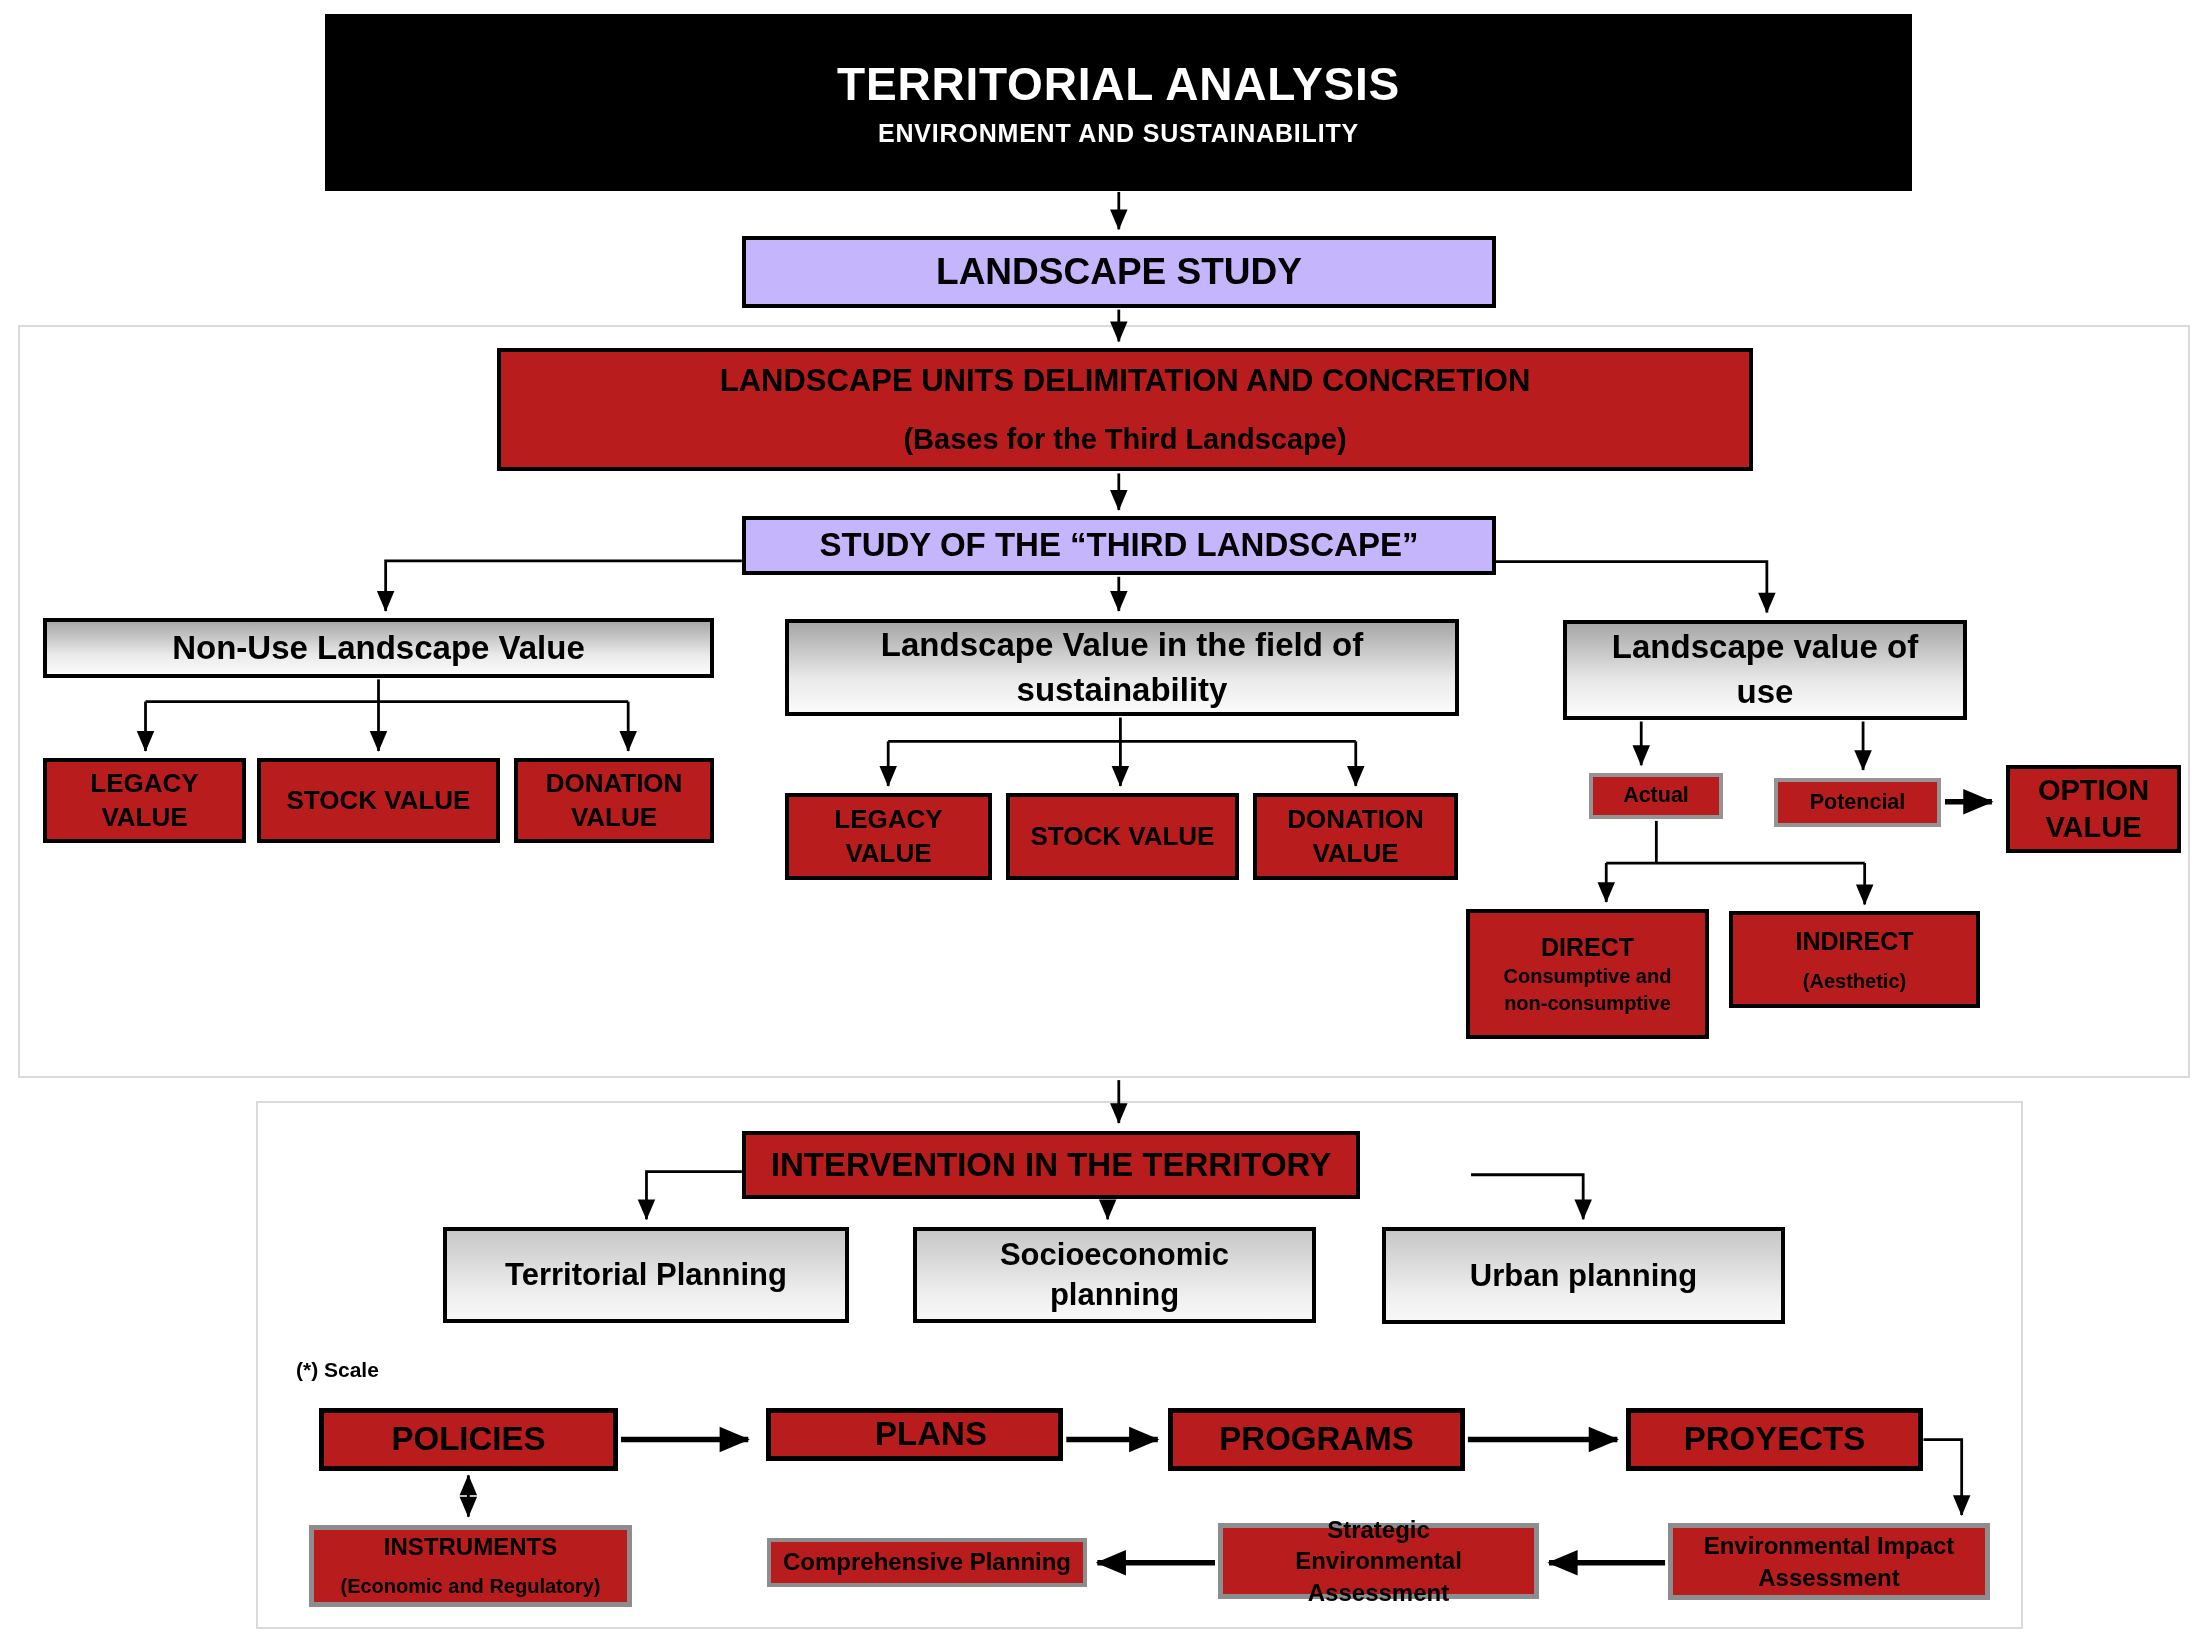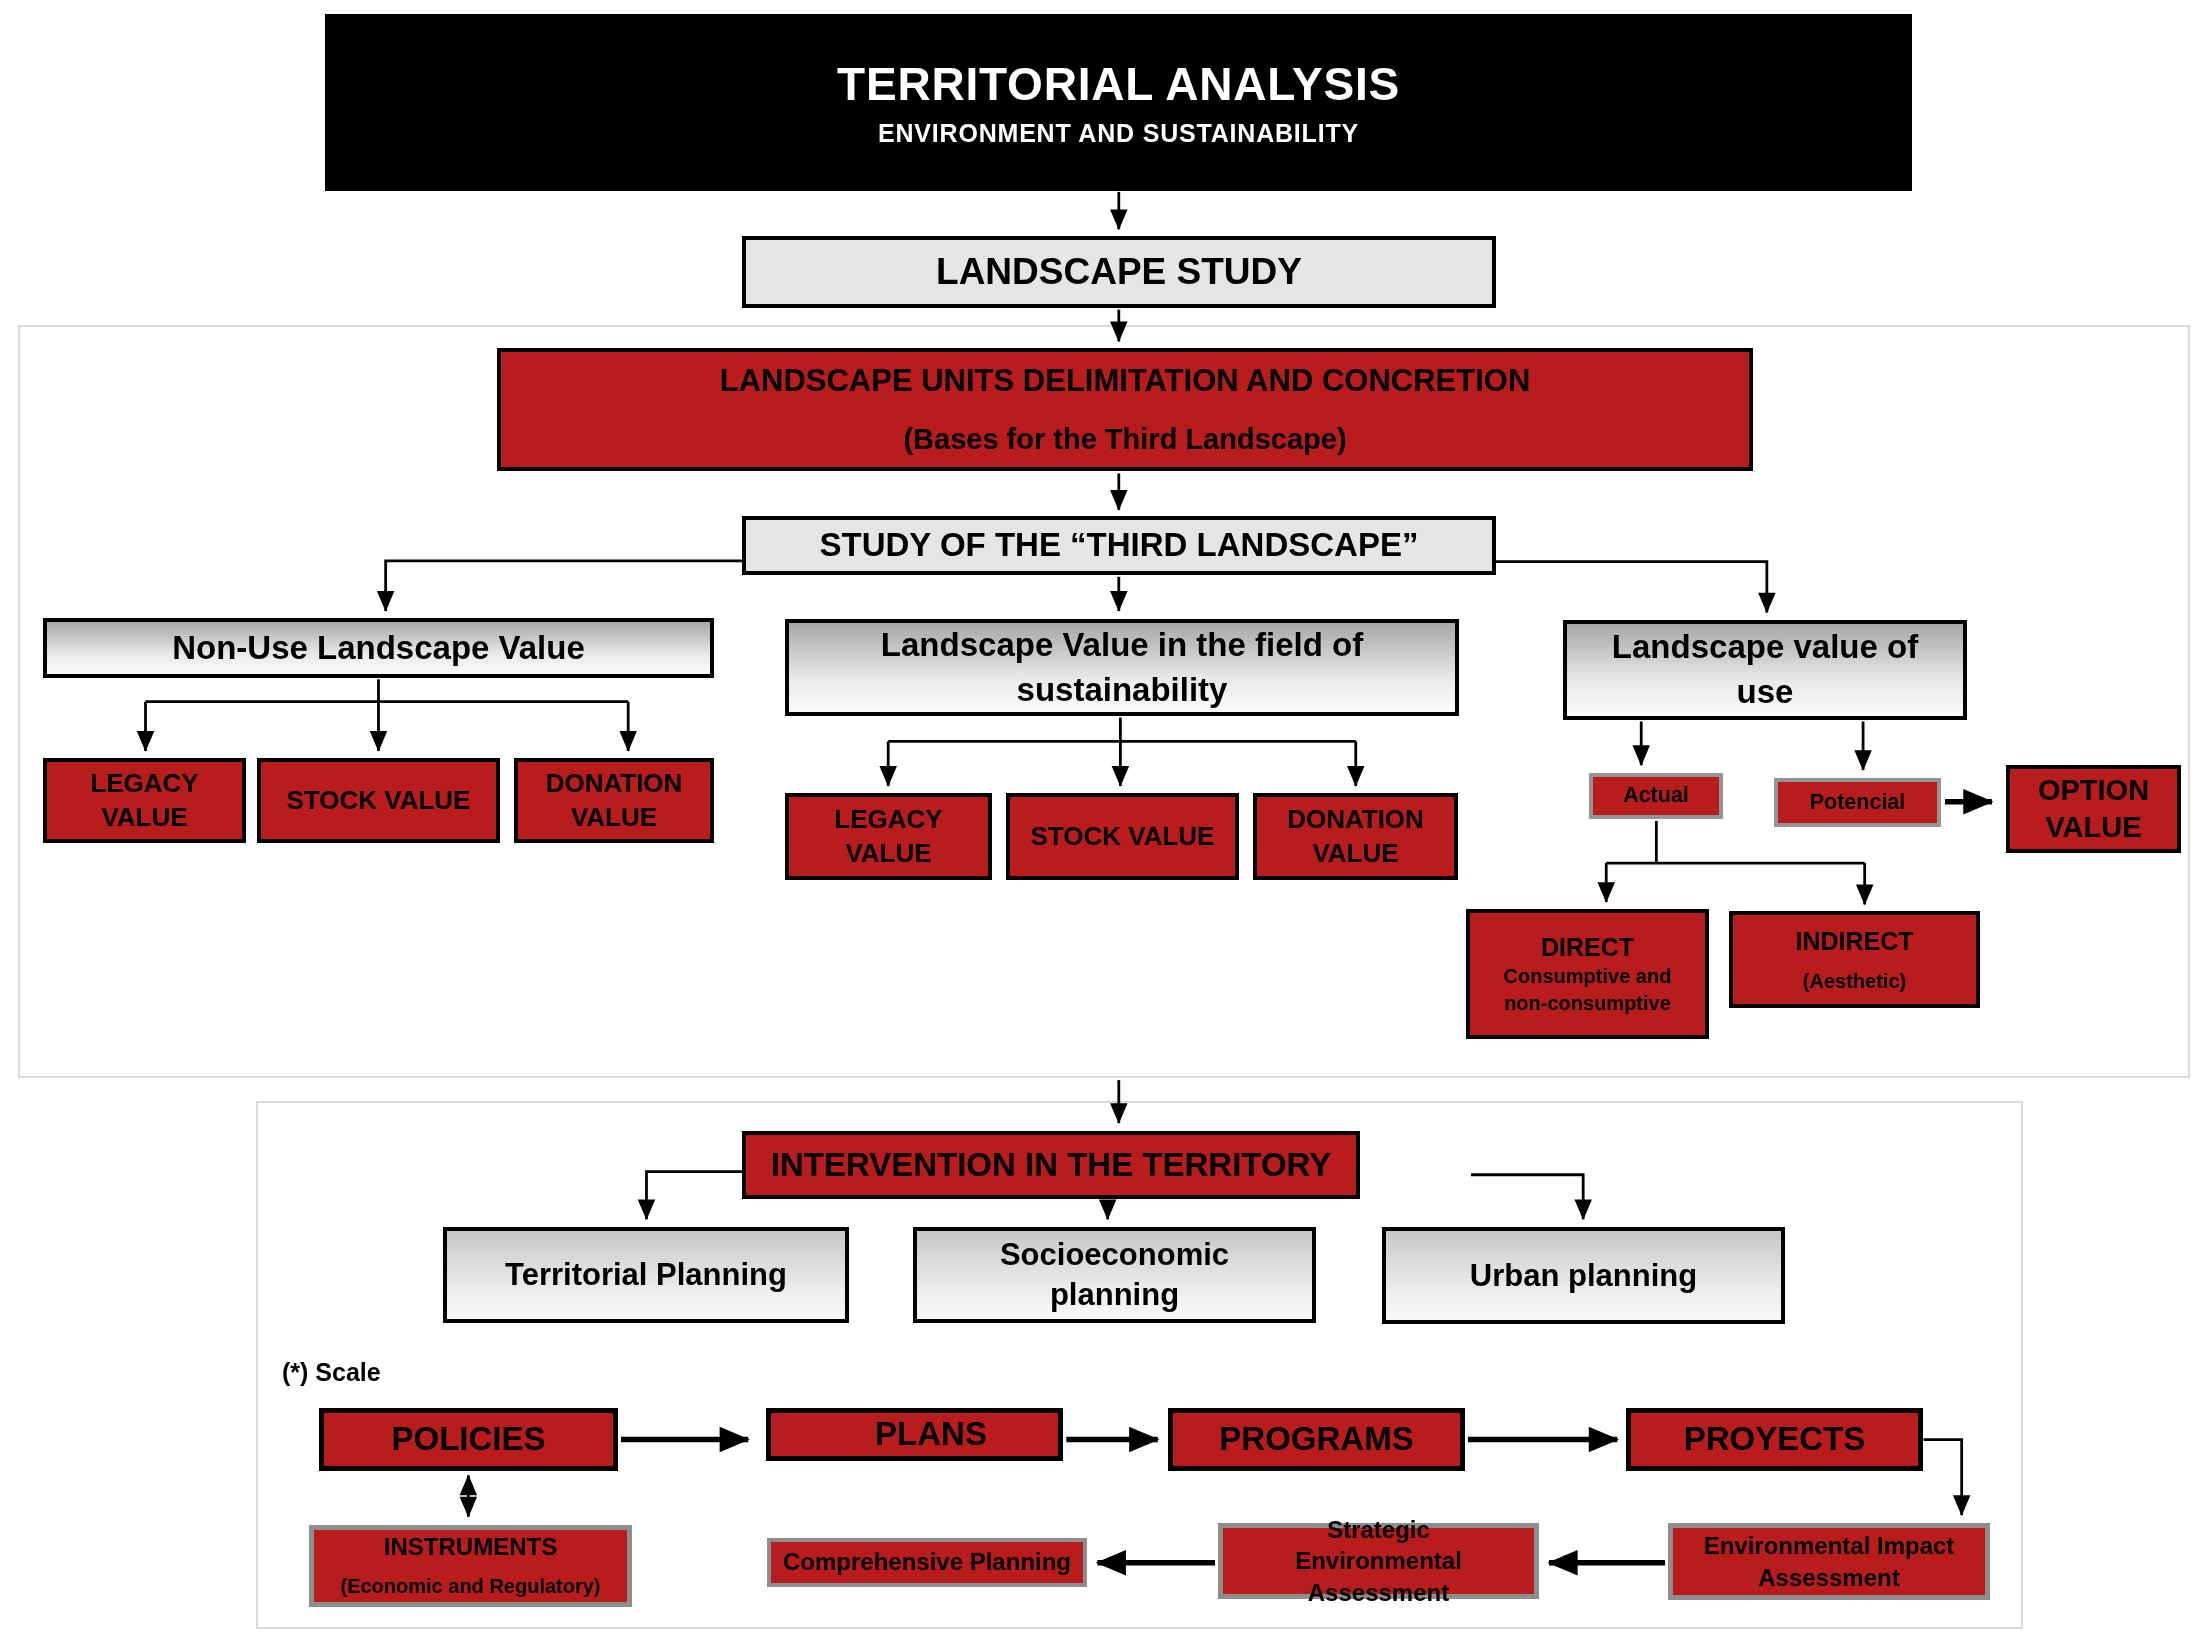--- a/index.html
+++ b/index.html
@@ -7,25 +7,25 @@
           font-family:"Liberation Sans", sans-serif;font-weight:bold;color:#000;overflow:hidden;}
   .frame{position:absolute;box-sizing:border-box;border:2.4px solid #dadada;background:transparent;}
   svg.wires{position:absolute;left:0;top:0;pointer-events:none;}
   .ln{stroke:#000;stroke-width:3.5;fill:none;}
   .lnb{stroke:#000;stroke-width:7;fill:none;}
   .bx{position:absolute;box-sizing:border-box;display:flex;flex-direction:column;align-items:center;
       justify-content:center;text-align:center;background:#b91c1c;border:4.8px solid #000;line-height:1.28;}
   .bd5{border-width:4px;}
   .graybd{border-color:#949494;}
   .graybd2{border-color:#8d8d8d;border-width:5.6px;}
-  .fillgray{background:#e5e5e5;}
+  .fillgray{background:#c4b5fd;}
   .g1{background:linear-gradient(180deg,#a7a7a7 0%,#e9e9e9 62%,#fbfbfb 100%);}
   .g2{background:linear-gradient(180deg,#c7c7c7 0%,#eeeeee 70%,#f8f8f8 100%);}
   .hdr{background:#000;color:#fff;border:none;gap:4px;}
-  .note{position:absolute;font-size:25px;}
+  .note{position:absolute;font-size:21px;margin-left:14px;}
 </style>
 </head>
 <body>
 
 <div class="canvas">
 
   <div class="frame" style="left:17.5px;top:325px;width:2172px;height:753px;"></div>
   <div class="frame" style="left:256px;top:1101px;width:1767px;height:528px;"></div>
 
   <svg class="wires" width="2205" height="1645" viewBox="0 0 2773 2068">

